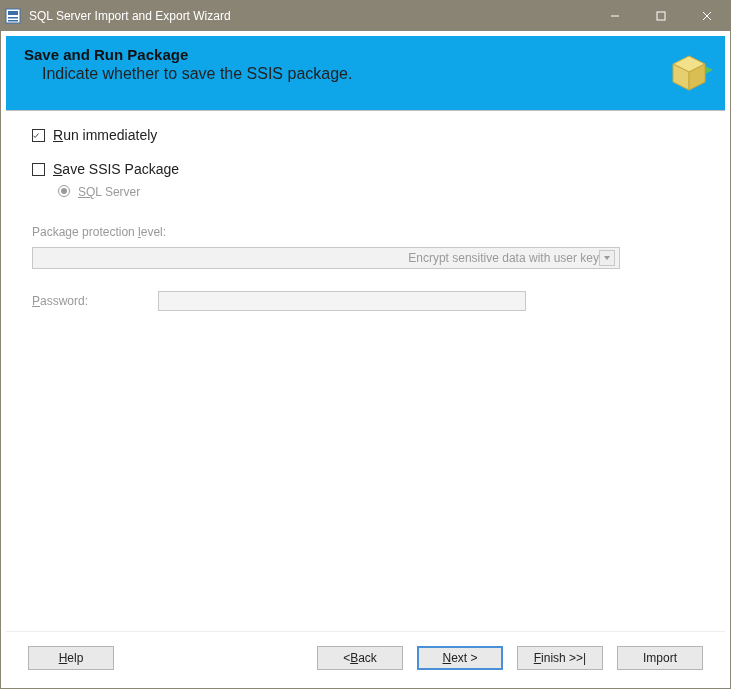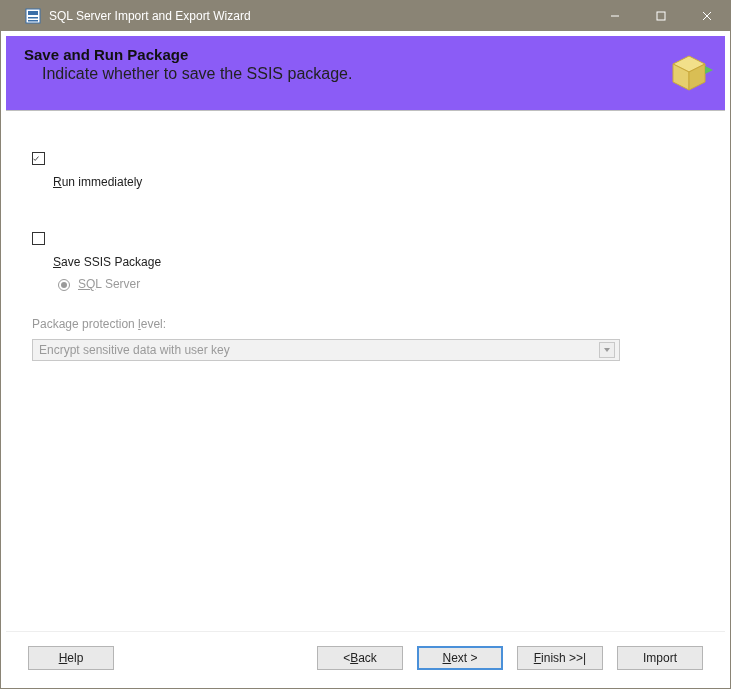--- a/index.html
+++ b/index.html
@@ -11,42 +11,42 @@
     width:731px; height:689px;
     border:1px solid #8a8475;
     background:#fff;
     display:flex; flex-direction:column;
   }
   .titlebar {
     height:30px;
     background:#8a8475;
     color:#fff;
     display:flex; align-items:center;
-    padding:0 0 0 24px;
+    padding:0 0 0 4px;
     font-size:12px;
   }
   .titlebar .app-icon {
     width:16px; height:16px; margin-right:8px;
     display:inline-flex; align-items:center; justify-content:center;
   }
   .titlebar .title-text { flex:0 0 auto; }
   .titlebar .spacer { flex:1; }
   .title-buttons { display:flex; height:100%; }
   .title-btn {
     width:46px; height:100%;
     display:flex; align-items:center; justify-content:center;
     color:#fff;
   }
   .title-btn svg { stroke:#fff; }
 
   
   .outer-pad { padding:5px; flex:1; display:flex; flex-direction:column; }
 
   .header-band {
-    background:#8b5cf6;
+    background:#0ea5e9;
     padding:10px 12px 14px 18px;
     display:flex; align-items:flex-start;
   }
   .header-text h2 {
     margin:0; font-size:15px; font-weight:bold; color:#111;
   }
   .header-text p { margin:2px 0 0 18px; font-size:16px; color:#222; }
   .header-icon { margin-left:auto; width:50px; height:50px; }
 
   .divider { height:1px; background:#bfbfbf; }
@@ -65,48 +65,48 @@
     border:1px solid #333;
     margin-right:8px;
     display:inline-flex; align-items:center; justify-content:center;
     background:#fff;
   }
   .chkbox.checked::after {
     content:""; width:9px; height:9px;
     background: no-repeat center/contain;
   }
   .chkbox.checked svg { width:11px; height:11px; }
-  .chkrow .lbl { font-size:12px;margin-top:48px; }
+  .chkrow .lbl { font-size:14px; }
   .u { text-decoration:underline; }
 
   .sub-options {
     margin-left:26px; margin-top:-4px; margin-bottom:26px;
     color:#9a9a9a;
   }
-  .radio-row { display:flex; align-items:flex-end; margin-bottom:14px; }
+  .radio-row { display:flex; align-items:flex-start; margin-bottom:14px; }
   .radio {
     width:12px; height:12px; border:1px solid #9a9a9a; border-radius:50%;
     margin-right:8px; display:inline-flex; align-items:center; justify-content:center;
   }
   .radio.selected::after {
     content:""; width:6px; height:6px; background:#9a9a9a; border-radius:50%;
   }
 
   .field-block { margin-left:0; }
   .field-label { margin-bottom:8px; color:#999; }
   .select {
     width:588px; height:22px;
     border:1px solid #c8c8c8;
     background:#f2f2f2;
     color:#9a9a9a;
     display:flex; align-items:center; padding:0 4px 0 6px;
     font-size:12px;
     margin-bottom:22px;
   }
-  .select .sel-text { flex:1; }
+  .select .sel-text { flex:1;text-align:right; }
   .select .sel-arrow {
     width:16px; height:16px; border:1px solid #c8c8c8; background:#eee;
     display:flex; align-items:center; justify-content:center;
   }
 
   .form-row { display:flex; align-items:center; margin-bottom:12px; }
   .form-row .flabel { width:126px; color:#999; }
   .form-row .finput {
     width:368px; height:20px;
     border:1px solid #c8c8c8; background:#f4f4f4;
@@ -212,20 +212,24 @@
         <div class="field-label"><span>Package protection </span><span class="u">l</span><span>evel:</span></div>
         <div class="select">
           <span class="sel-text">Encrypt sensitive data with user key</span>
           <span class="sel-arrow">
             <svg width="8" height="8" viewBox="0 0 8 8">
                 <polygon points="1,2 7,2 4,6" fill="#9a9a9a"></polygon>
               </svg>
           </span>
         </div>
 
+        <div class="form-row">
+          <span class="flabel"><span class="u">P</span><span>assword:</span></span>
+          <span class="finput"></span>
+        </div>
       </div>
 
     </div>
 
     <div class="button-bar">
       <span class="btn">
           <span class="u">H</span>
           <span>elp</span>
         </span>
       <span class="spacer"></span>

